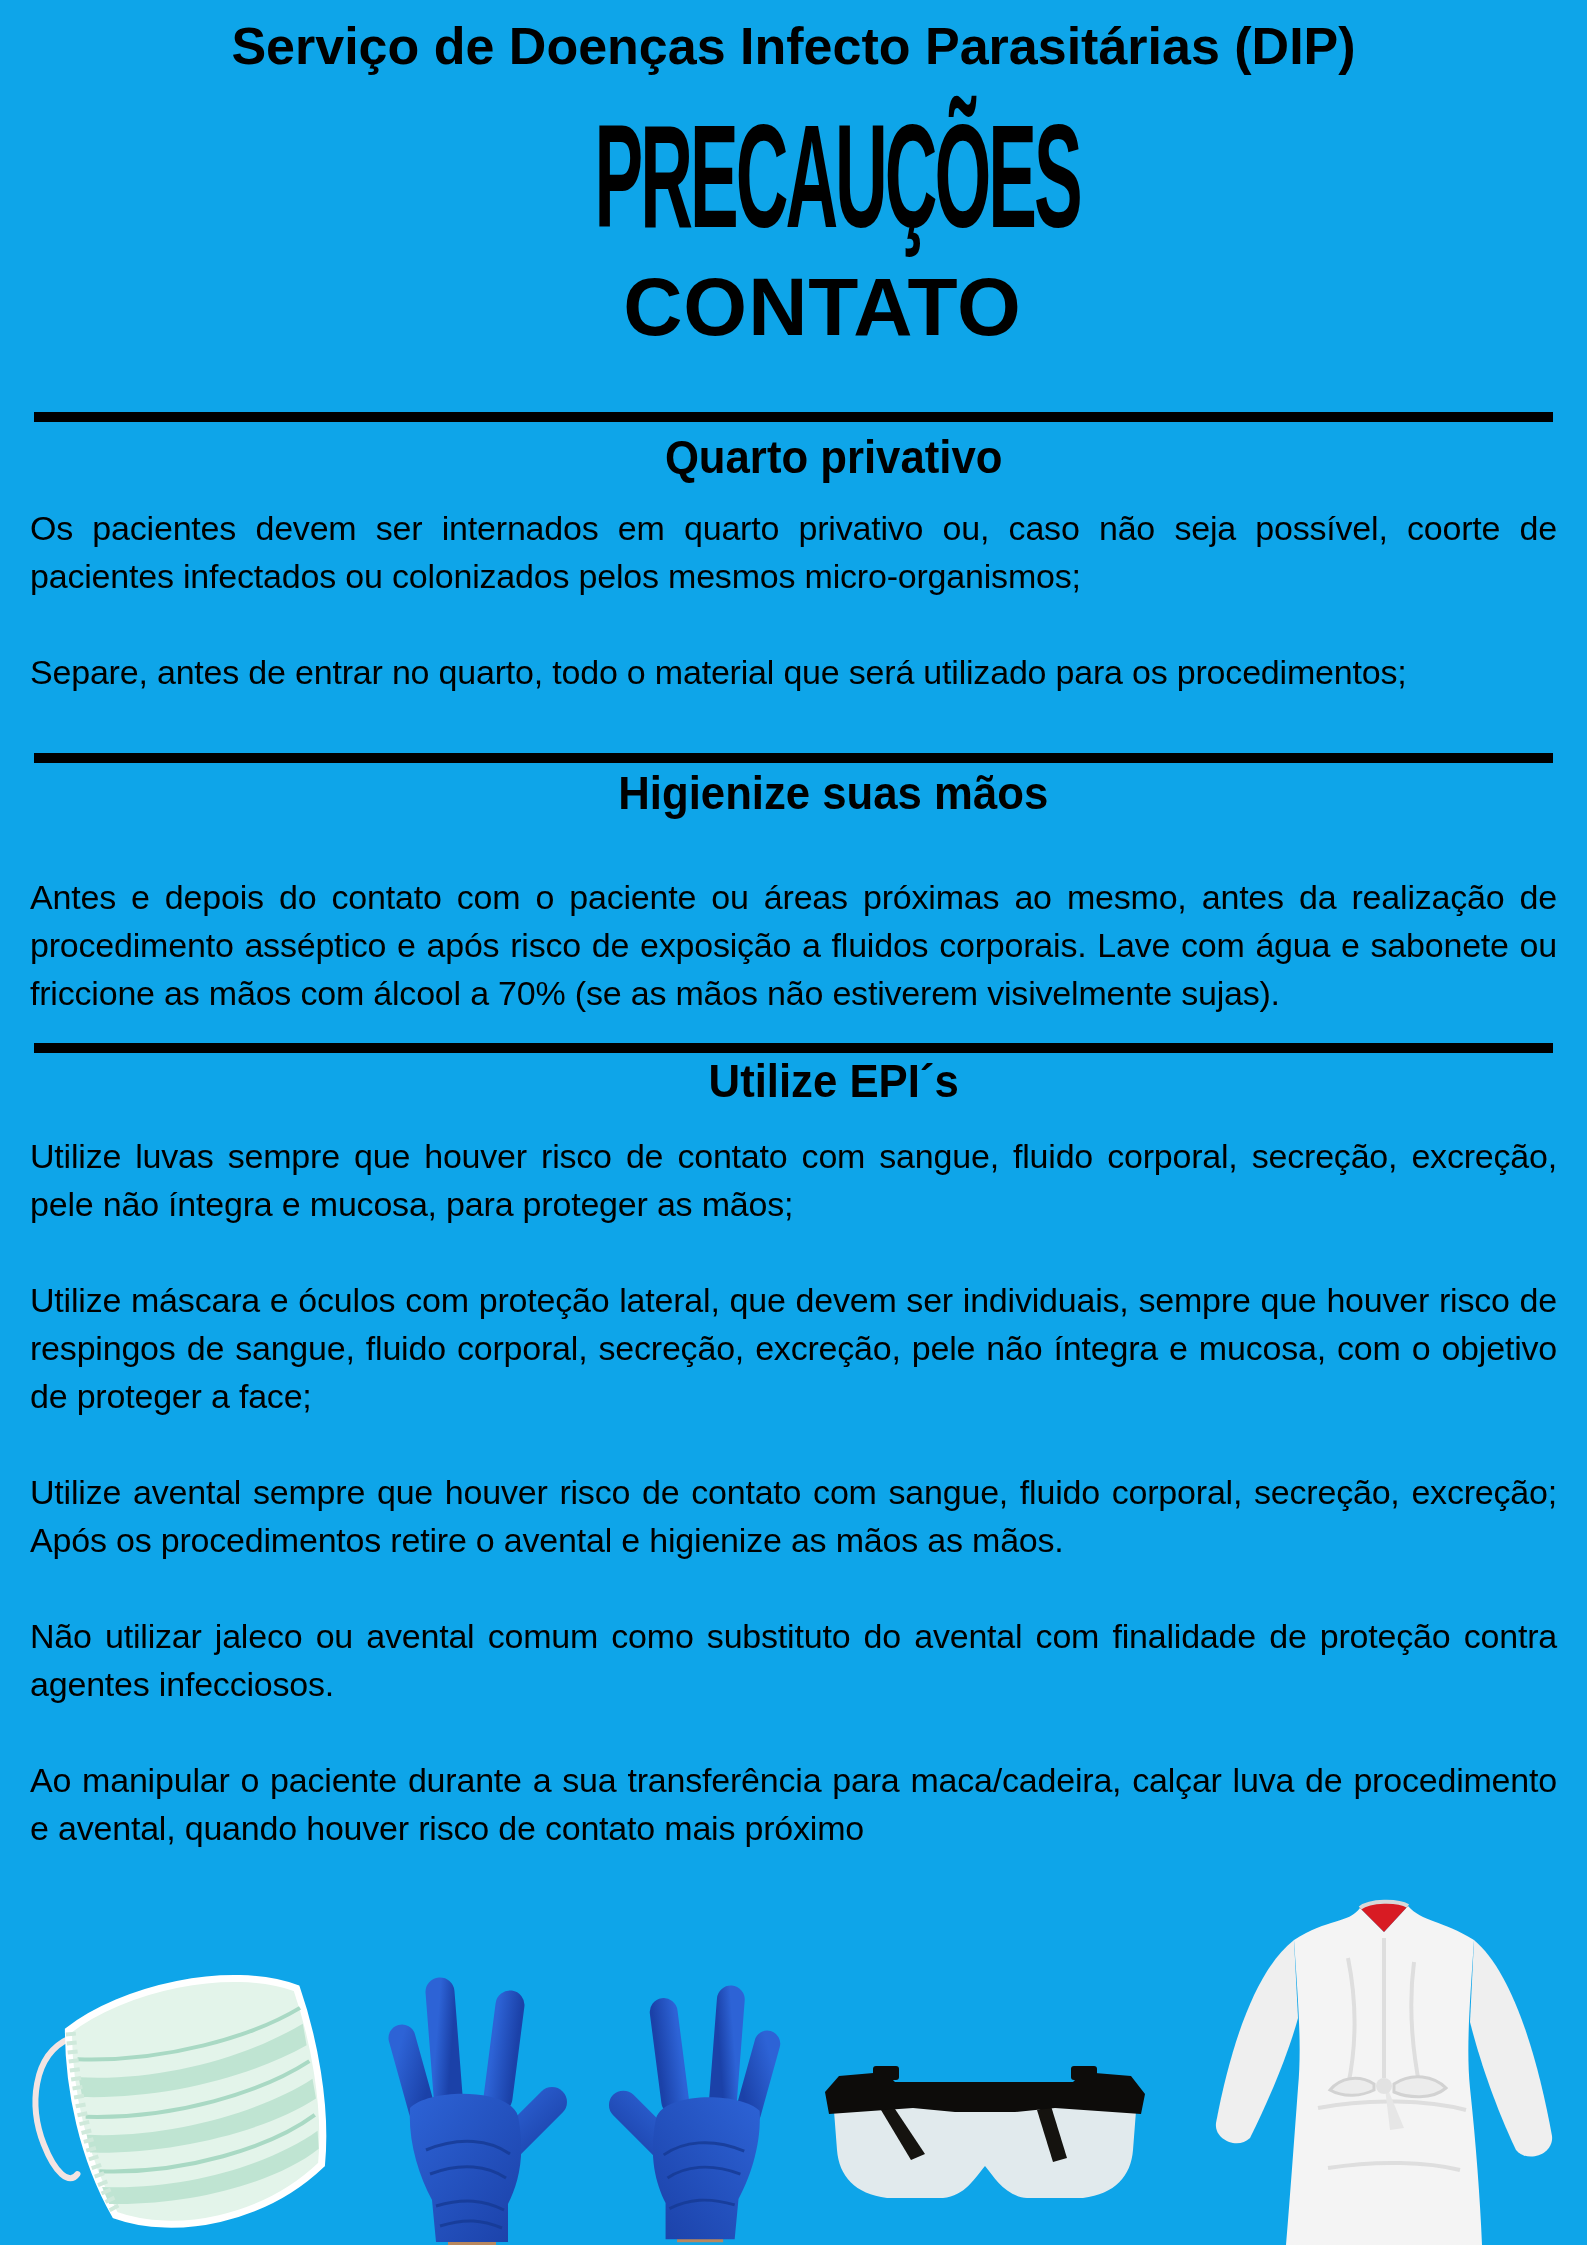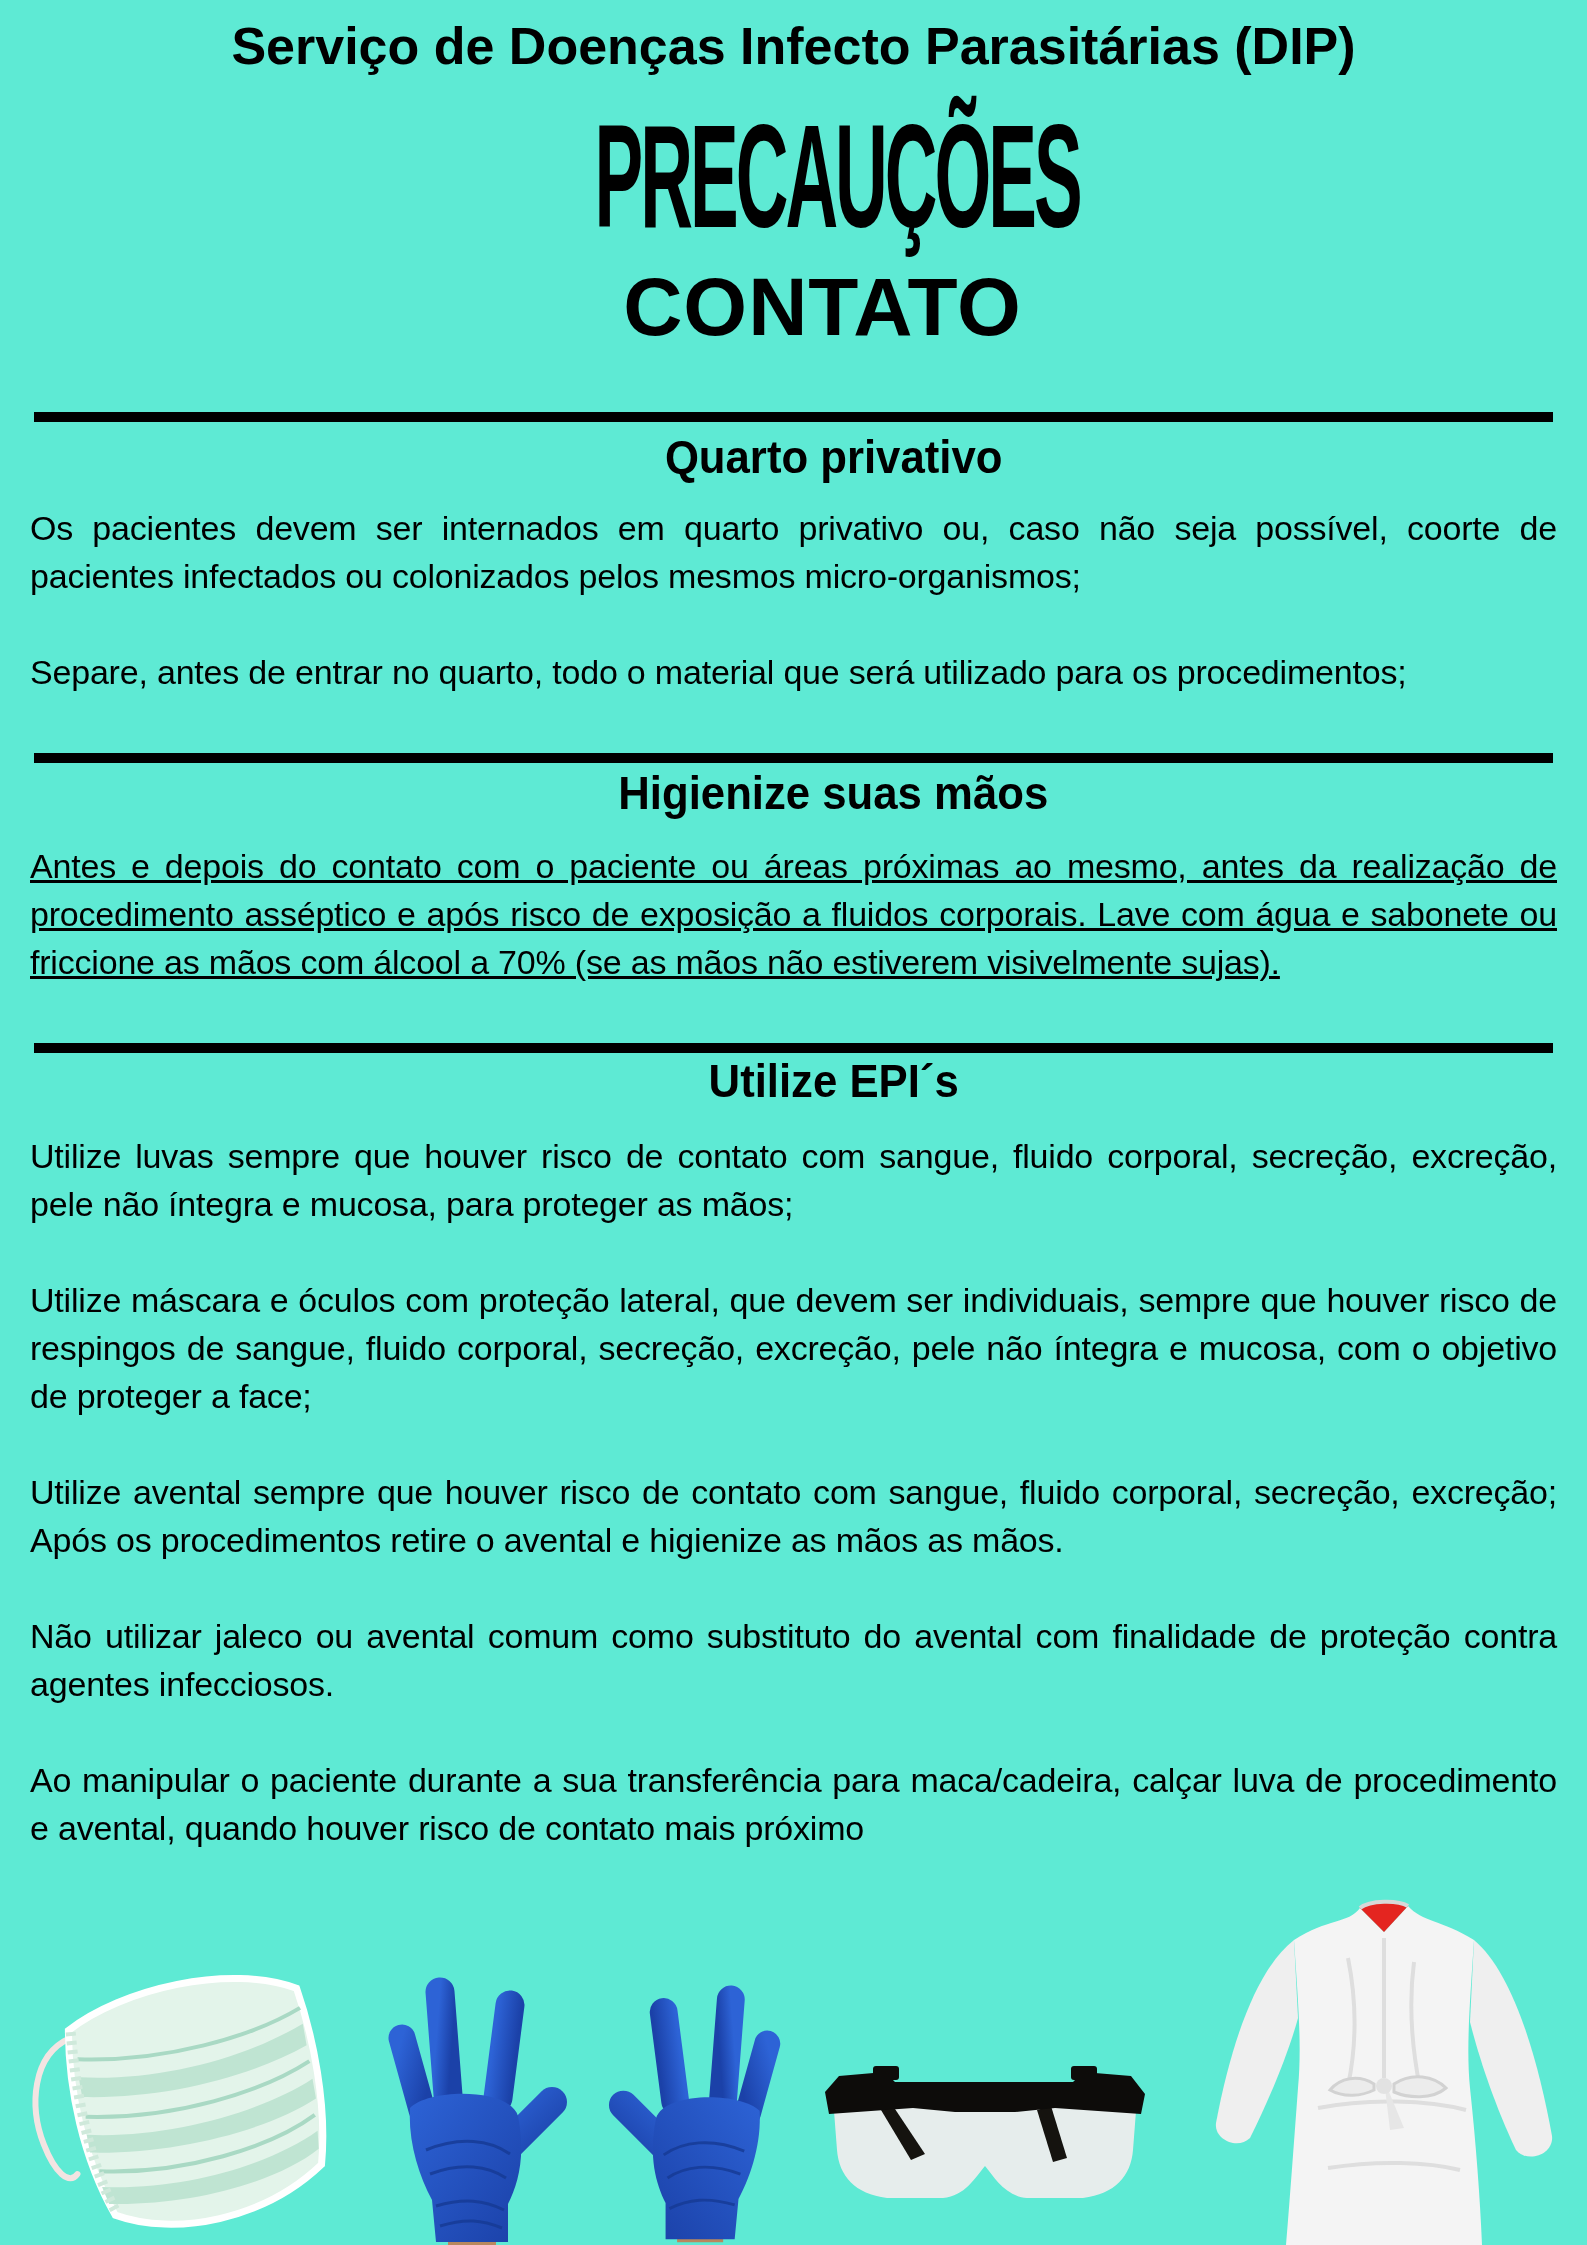--- a/index.html
+++ b/index.html
@@ -1,19 +1,19 @@
 <!DOCTYPE html>
 <html lang="pt"><head>
 <meta charset="utf-8">
 <style>
   html,body { margin:0; padding:0; background:#400; }
   .page {
     position:relative;
     width:1587px; height:2245px;
-    background:#5eead4;
+    background:#0ea5e9;
     overflow:hidden;
     font-family:"Liberation Sans", sans-serif;
     color:#000;
   }
   .center { width:100%; text-align:center; position:absolute; left:0; }
 
   .title { top:16px; font-size:52px; font-weight:700; letter-spacing:0; }
 
   .main-heading { top:104px; line-height:1;margin-left:44px; }
   .main-heading span {
@@ -37,21 +37,21 @@
 
   .paras { position:absolute; left:30px; right:30px; }
   .paras p {
     margin:0 0 48px 0;
     font-size:34px; line-height:48px;
     text-align:justify; text-justify:inter-word;
     letter-spacing:-0.2px;
   }
   .paras p:last-child { margin-bottom:0; }
   .pb1 { top:504px; }
-  .pb2 { top:842px;text-decoration:underline; }
+  .pb2 { top:873px; }
   .pb3 { top:1132px; }
 
   .footer-img { position:absolute; }
   .mirror { transform:scaleX(-1); }
 </style>
 </head>
 <body>
 
 <div class="page">
 

